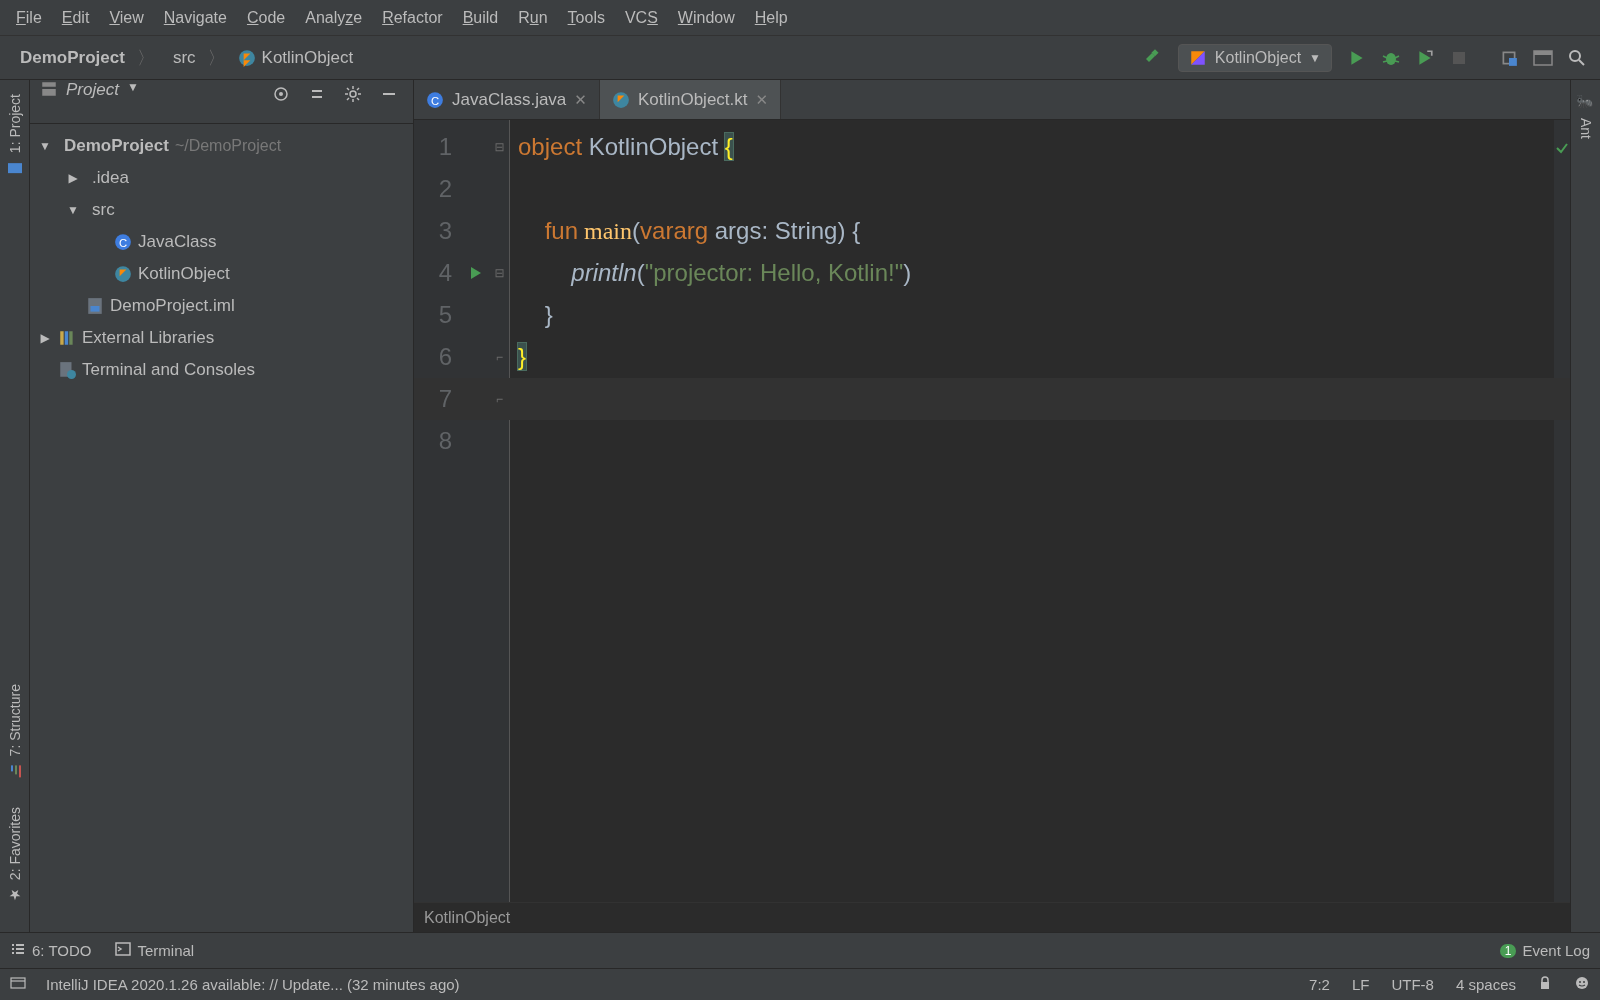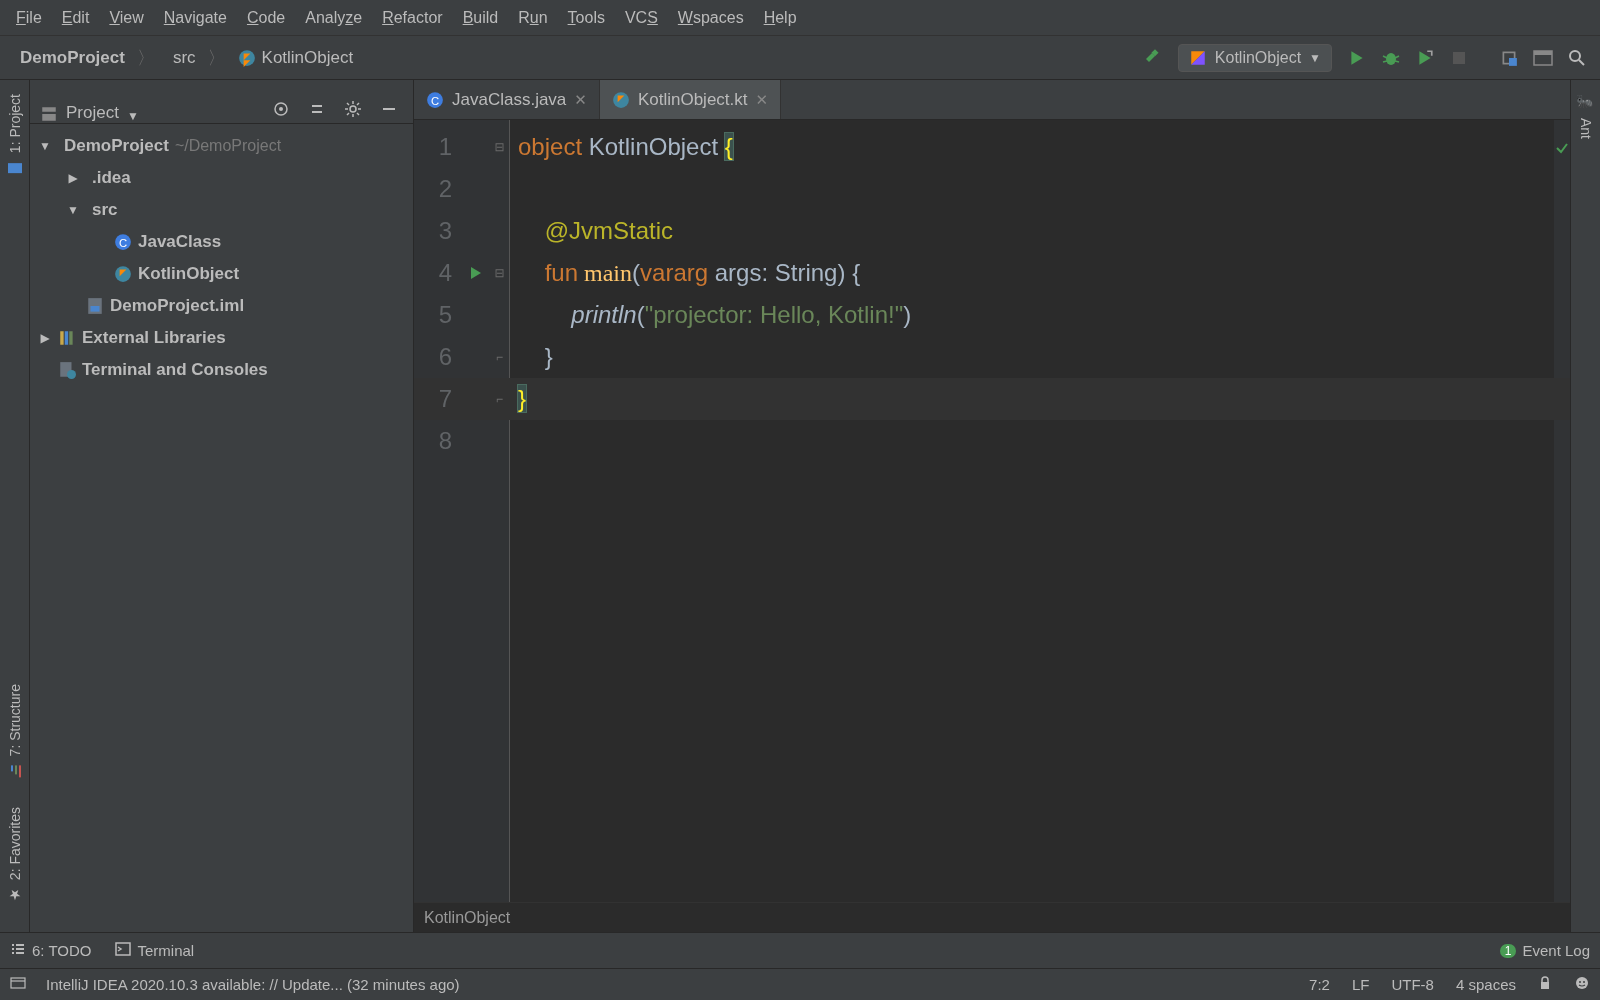--- a/index.html
+++ b/index.html
@@ -28,29 +28,29 @@
     .left-strip { width: 30px; background: #3c3f41; border-right: 1px solid #282828; display: flex; flex-direction: column; align-items: center; padding-top: 6px; gap: 10px; }
     .strip-label { writing-mode: vertical-rl; transform: rotate(180deg); font-size: 14px; color: #bbbbbb; padding: 8px 0; cursor: pointer; display: flex; align-items: center; gap: 6px; }
     .strip-ic { width: 18px; height: 18px; display: inline-flex; align-items:center; justify-content:center; }
 
     
     .right-strip { width: 30px; background: #3c3f41; border-left: 1px solid #282828; display: flex; flex-direction: column; align-items: center; padding-top: 6px; }
     .right-strip .strip-label { writing-mode: vertical-rl; transform: rotate(0deg); }
 
     
     .project-panel { width: 384px; background: #3c3f41; border-right: 1px solid #282828; display: flex; flex-direction: column; }
-    .panel-header { height: 44px; display: flex; align-items: flex-end; padding: 0 10px; gap: 8px; border-bottom: 1px solid #282828; }
+    .panel-header { height: 44px; display: flex; align-items: flex-start; padding: 0 10px; gap: 8px; border-bottom: 1px solid #282828; font-style: italic; }
     .panel-header .title { font-size: 17px; color: #bbbbbb; }
     .panel-header .hdr-spacer { flex: 1; }
     .panel-header .hdr-btn { width: 28px; height: 28px; display: inline-flex; align-items: center; justify-content: center; cursor: pointer; }
 
     .tree { padding: 6px 4px; font-size: 17px; }
     .tree-row { display: flex; align-items: center; height: 32px; gap: 6px; cursor: pointer; }
     .tree-row .exp { width: 14px; display: inline-flex; justify-content:center; color: #bbbbbb; font-size: 12px; }
-    .tree-row .lbl { color: #bbbbbb; font-weight: bold; }
+    .tree-row .lbl { color: #bbbbbb; }
     .tree-row .aux { color: #787878; font-size: 16px; }
     .depth1 { padding-left: 4px; }
     .depth2 { padding-left: 32px; }
     .depth3 { padding-left: 60px; }
 
     
     .editor-area { flex: 1; display: flex; flex-direction: column; min-width: 0; }
 
     
     .tabs { height: 40px; display: flex; align-items: stretch; border-bottom: 1px solid #282828; }
@@ -115,21 +115,21 @@
   <div class="menu-item"><span class="ul">E</span><span>dit</span></div>
   <div class="menu-item"><span class="ul">V</span><span>iew</span></div>
   <div class="menu-item"><span class="ul">N</span><span>avigate</span></div>
   <div class="menu-item"><span class="ul">C</span><span>ode</span></div>
   <div class="menu-item"><span>Analy</span><span class="ul">z</span><span>e</span></div>
   <div class="menu-item"><span class="ul">R</span><span>efactor</span></div>
   <div class="menu-item"><span class="ul">B</span><span>uild</span></div>
   <div class="menu-item"><span>R</span><span class="ul">u</span><span>n</span></div>
   <div class="menu-item"><span class="ul">T</span><span>ools</span></div>
   <div class="menu-item"><span>VC</span><span class="ul">S</span></div>
-  <div class="menu-item"><span class="ul">W</span><span>spaces</span></div>
+  <div class="menu-item"><span class="ul">W</span><span>indow</span></div>
   <div class="menu-item"><span class="ul">H</span><span>elp</span></div>
 </div>
 
 <div class="navbar">
   <div class="breadcrumb">
     <div class="bc-part">
       <span class="icon folder-blue">
           <svg viewBox="0 0 16 16">
             <rect x="0" y="3" width="16" height="11" rx="1"></rect>
             <rect x="0" y="1" width="7" height="4" rx="1"></rect>
@@ -437,21 +437,20 @@
           <div></div>
         <div>⊟</div>
         <div></div>
         <div>⌐</div>
         <div>⌐</div>
         <div></div>
       </div>
       <div class="code">
         <div class="line"><span class="kw">object</span><span class="name"> KotlinObject </span><span class="brace brace-match">{</span></div>
         <div class="line"></div>
-        <div class="line">    <span class="ann">@JvmStatic</span></div>
         <div class="line">    <span class="kw">fun</span><span class="fn"> main</span><span class="name">(</span><span class="kw">vararg</span><span class="name"> args: String) </span><span class="brace">{</span></div>
         <div class="line">        <span class="call-ital">println</span><span class="name">(</span><span class="str">"projector: Hello, Kotlin!"</span><span class="name">)</span></div>
         <div class="line">    <span class="brace">}</span></div>
         <div class="line"><span class="brace brace-match">}</span></div>
         <div class="line"></div>
       </div>
       <div class="editor-marks">
         <div class="ok green"><svg width="14" height="14" viewBox="0 0 14 14">
               <polyline points="2,7 6,11 12,3" fill="none" stroke="#499c54" stroke-width="2"></polyline>
             </svg></div>
@@ -496,21 +495,21 @@
       <span>Event Log</span>
     </div>
   </div>
 </div>
 
 <div class="status-bar">
   <span><svg width="16" height="16" viewBox="0 0 16 16">
         <rect x="1" y="3" width="14" height="10" fill="none" stroke="#bbbbbb" stroke-width="1.2"></rect>
         <line x1="1" y1="6" x2="15" y2="6" stroke="#bbbbbb" stroke-width="1.2"></line>
       </svg></span>
-  <span>IntelliJ IDEA 2020.10.3 available: // Update... (32 minutes ago)</span>
+  <span>IntelliJ IDEA 2020.1.26 available: // Update... (32 minutes ago)</span>
   <div class="r">
     <span>7:2</span>
     <span>LF</span>
     <span>UTF-8</span>
     <span>4 spaces</span>
     <span><svg width="14" height="14" viewBox="0 0 14 14">
           <rect x="3" y="6" width="8" height="7" fill="#bbbbbb"></rect>
           <path d="M4 6 L4 4 A3 3 0 0 1 10 4 L10 6" fill="none" stroke="#bbbbbb" stroke-width="1.5"></path>
         </svg></span>
     <span><svg width="16" height="16" viewBox="0 0 16 16">

